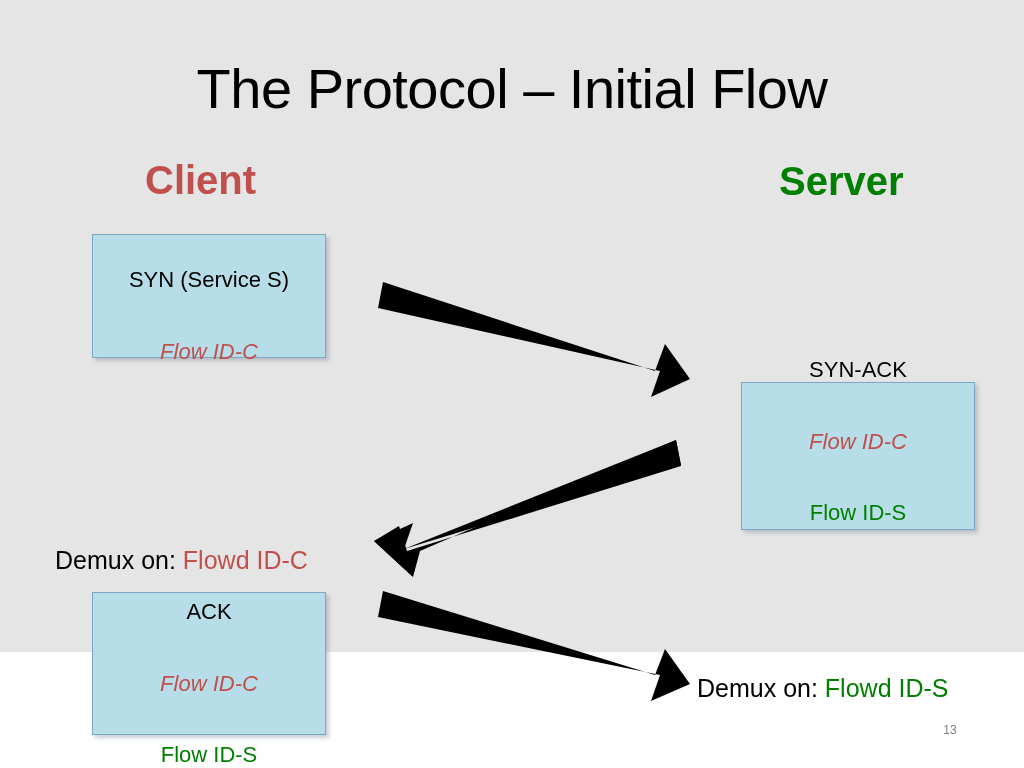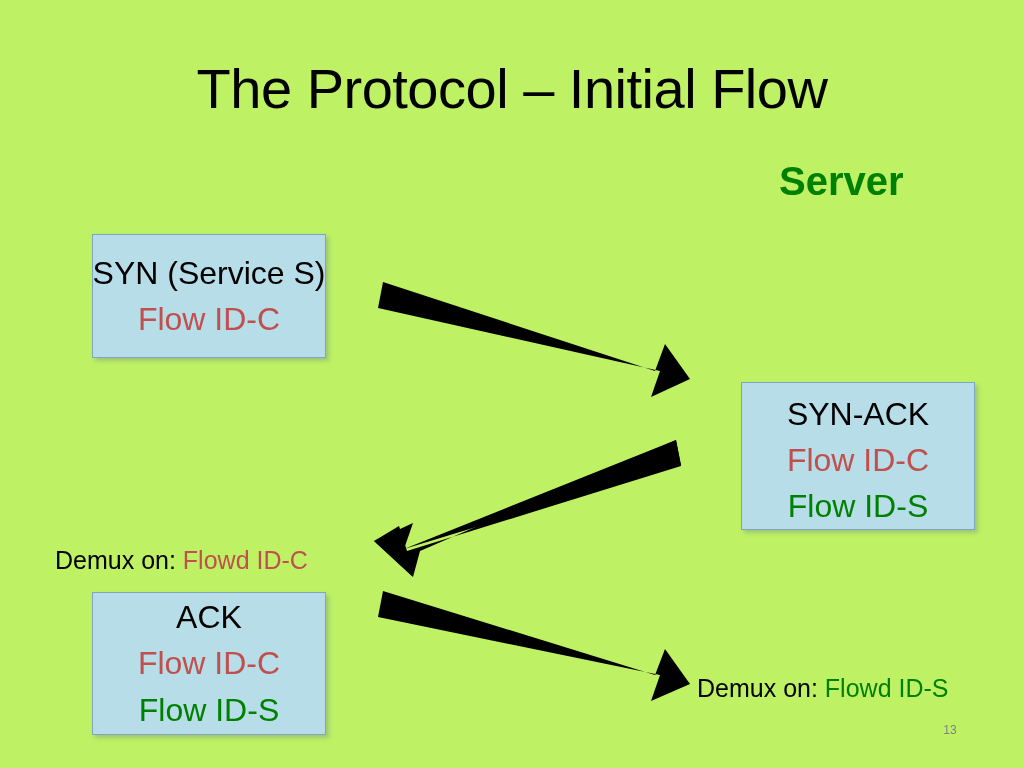--- a/index.html
+++ b/index.html
@@ -9,22 +9,22 @@
   body {
     width: 1024px;
     height: 768px;
     background: #ffffff;
     font-family: "Liberation Sans", sans-serif;
     overflow: hidden;
   }
   #slide {
     position: relative;
     width: 1024px;
-    height: 768px;
-    background: #bef264;
+    height: 652px;
+    background: #e5e5e5;
   }
 
   
   #slide-title {
     position: absolute;
     left: 0;
     top: 58px;
     width: 1024px;
     text-align: center;
     font-size: 56px;
@@ -60,26 +60,27 @@
     background: #B7DDE8;
     border: 1px solid #7DA7C0;
     box-shadow: 3px 3px 4px rgba(110, 130, 145, 0.38);
     display: flex;
     flex-direction: column;
     align-items: center;
     justify-content: center;
     box-sizing: border-box;
   }
   .msg-line {
-    font-size: 32px;
+    font-size: 22px;
     line-height: 1.44;
     white-space: nowrap;
+    margin-top: 40px;
   }
   .line-black { color: #000000; }
-  .line-red   { color: #C0504D; }
+  .line-red   { color: #C0504D; font-style: italic; }
   .line-green { color: #008000; }
 
   #box-syn {
     left: 92px;
     top: 234px;
     width: 234px;
     height: 124px;
   }
   #box-synack {
     left: 741px;
@@ -132,20 +133,21 @@
     color: #808080;
   }
 </style>
 </head>
 <body>
 
 <div id="slide">
 
   <div id="slide-title">The Protocol – Initial Flow</div>
 
+  <div class="column-heading" id="client-heading">Client</div>
   <div class="column-heading" id="server-heading">Server</div>
 
   <svg id="arrow-layer" viewBox="0 0 1024 768" width="1024" height="768">
 
     <g>
       <polygon fill="#000000" points="383,282 655,371 665,344 690,379 651,397 660,371 378,308"></polygon>
     </g>
 
     <g>
       <polygon fill="#000000" points="676,440 681,465 404,549 413,523 374,541 412,576 404,549"></polygon>

